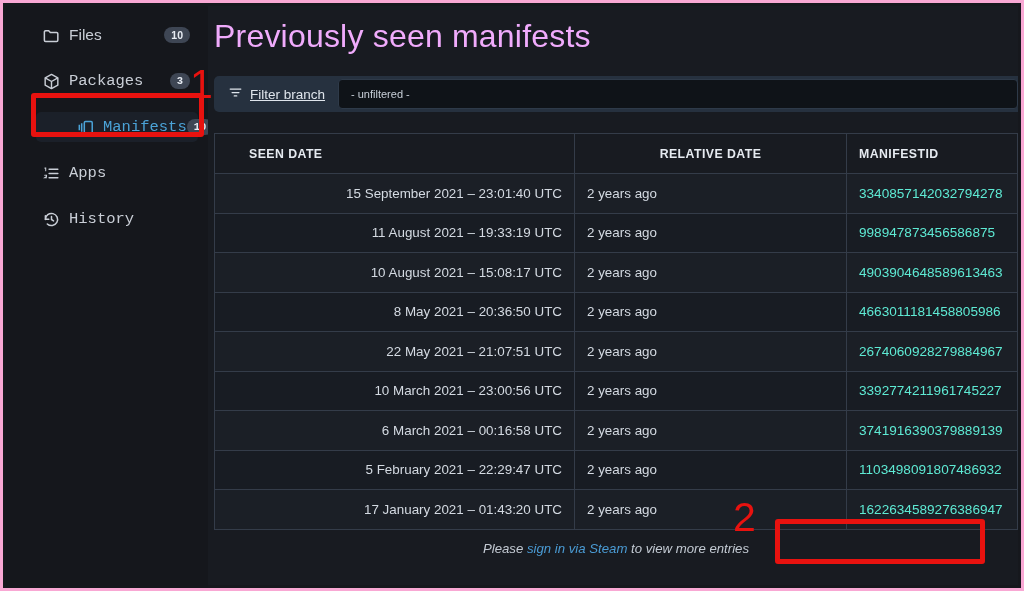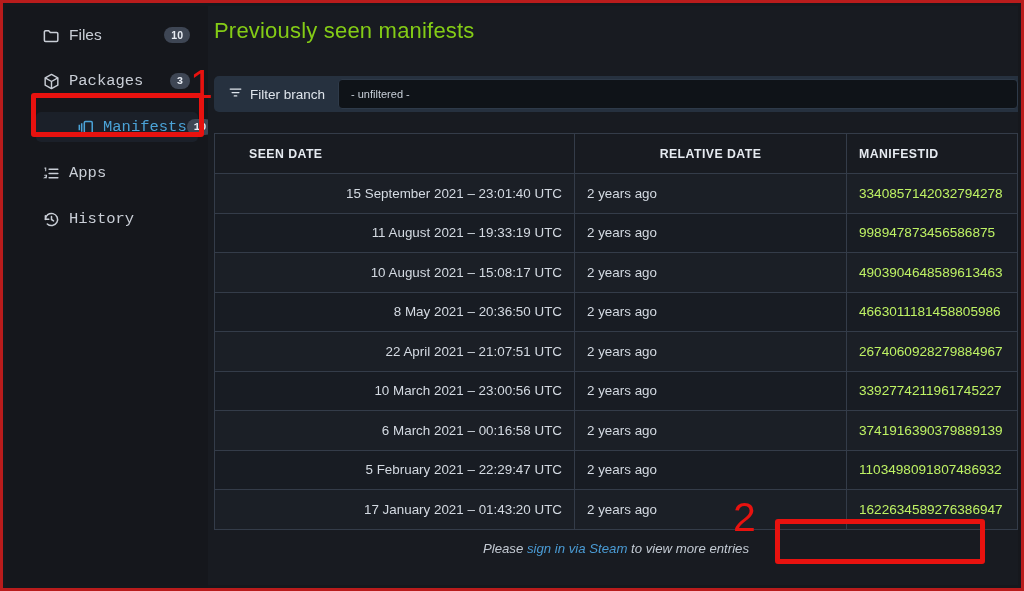--- a/index.html
+++ b/index.html
@@ -11,21 +11,21 @@
     width: 1024px;
     height: 591px;
     overflow: hidden;
     font-family: "Liberation Sans", sans-serif;
   }
   #app {
     position: relative;
     width: 1024px;
     height: 591px;
     box-sizing: border-box;
-    border: 3px solid #b91c1c;
+    border: 3px solid #f9a8d4;
     background: #16181d;
     overflow: hidden;
   }
   
   #sidebar {
     position: absolute;
     left: 3px;
     top: 3px;
     width: 202px;
     height: 585px;
@@ -73,22 +73,22 @@
   
   #main {
     position: absolute;
     left: 205px;
     top: 3px;
     right: 3px;
     bottom: 3px;
     background: #181b21;
   }
   #page-title {
-    color: #84cc16;
-    font-size: 22px;
+    color: #f0abfc;
+    font-size: 32px;
     font-weight: normal;
     margin: 0;
     padding: 12px 0 0 6px;
     letter-spacing: .2px;
   }
   
   #filter-bar {
     position: absolute;
     left: 6px;
     top: 70px;
@@ -100,20 +100,21 @@
     border-radius: 5px 0 0 5px;
   }
   #filter-label {
     display: flex;
     align-items: center;
     gap: 7px;
     padding: 0 13px 0 14px;
     color: #dfe5ec;
     font-size: 13.5px;
     white-space: nowrap;
+    text-decoration: underline;
   }
   #filter-input {
     flex: 1;
     background: #0f1318;
     border: 1px solid #2e3a49;
     border-radius: 4px;
     margin: 3px 0 3px 0;
     color: #c8cfd8;
     font-size: 11px;
     font-family: "Liberation Sans", sans-serif;
@@ -151,21 +152,21 @@
     color: #e6ebf1;
     text-align: left;
     height: 39px;
     background: #181b21;
   }
   .col-seen { width: 313px; padding-left: 34px; }
   .col-rel  { width: 247px; text-align: center; }
   td.seen { text-align: right; }
   td.mid  { text-align: left; }
   a.mid-link {
-    color: #bef264;
+    color: #5eead4;
     text-decoration: none;
     font-size: 13.6px;
   }
   tbody tr:nth-child(odd)  td { background: #1b1f26; }
   tbody tr:nth-child(even) td { background: #181c23; }
   tfoot td {
     text-align: center;
     font-style: italic;
     color: #c3cad3;
     font-size: 13.2px;
@@ -302,21 +303,21 @@
               <td class="seen">10 August 2021 – 15:08:17 UTC</td>
               <td class="mid">2 years ago</td>
               <td class="mid"><a class="mid-link" href="#">4903904648589613463</a></td>
             </tr>
             <tr>
               <td class="seen">8 May 2021 – 20:36:50 UTC</td>
               <td class="mid">2 years ago</td>
               <td class="mid"><a class="mid-link" href="#">4663011181458805986</a></td>
             </tr>
             <tr>
-              <td class="seen">22 April 2021 – 21:07:51 UTC</td>
+              <td class="seen">22 May 2021 – 21:07:51 UTC</td>
               <td class="mid">2 years ago</td>
               <td class="mid"><a class="mid-link" href="#">2674060928279884967</a></td>
             </tr>
             <tr>
               <td class="seen">10 March 2021 – 23:00:56 UTC</td>
               <td class="mid">2 years ago</td>
               <td class="mid"><a class="mid-link" href="#">3392774211961745227</a></td>
             </tr>
             <tr>
               <td class="seen">6 March 2021 – 00:16:58 UTC</td>

